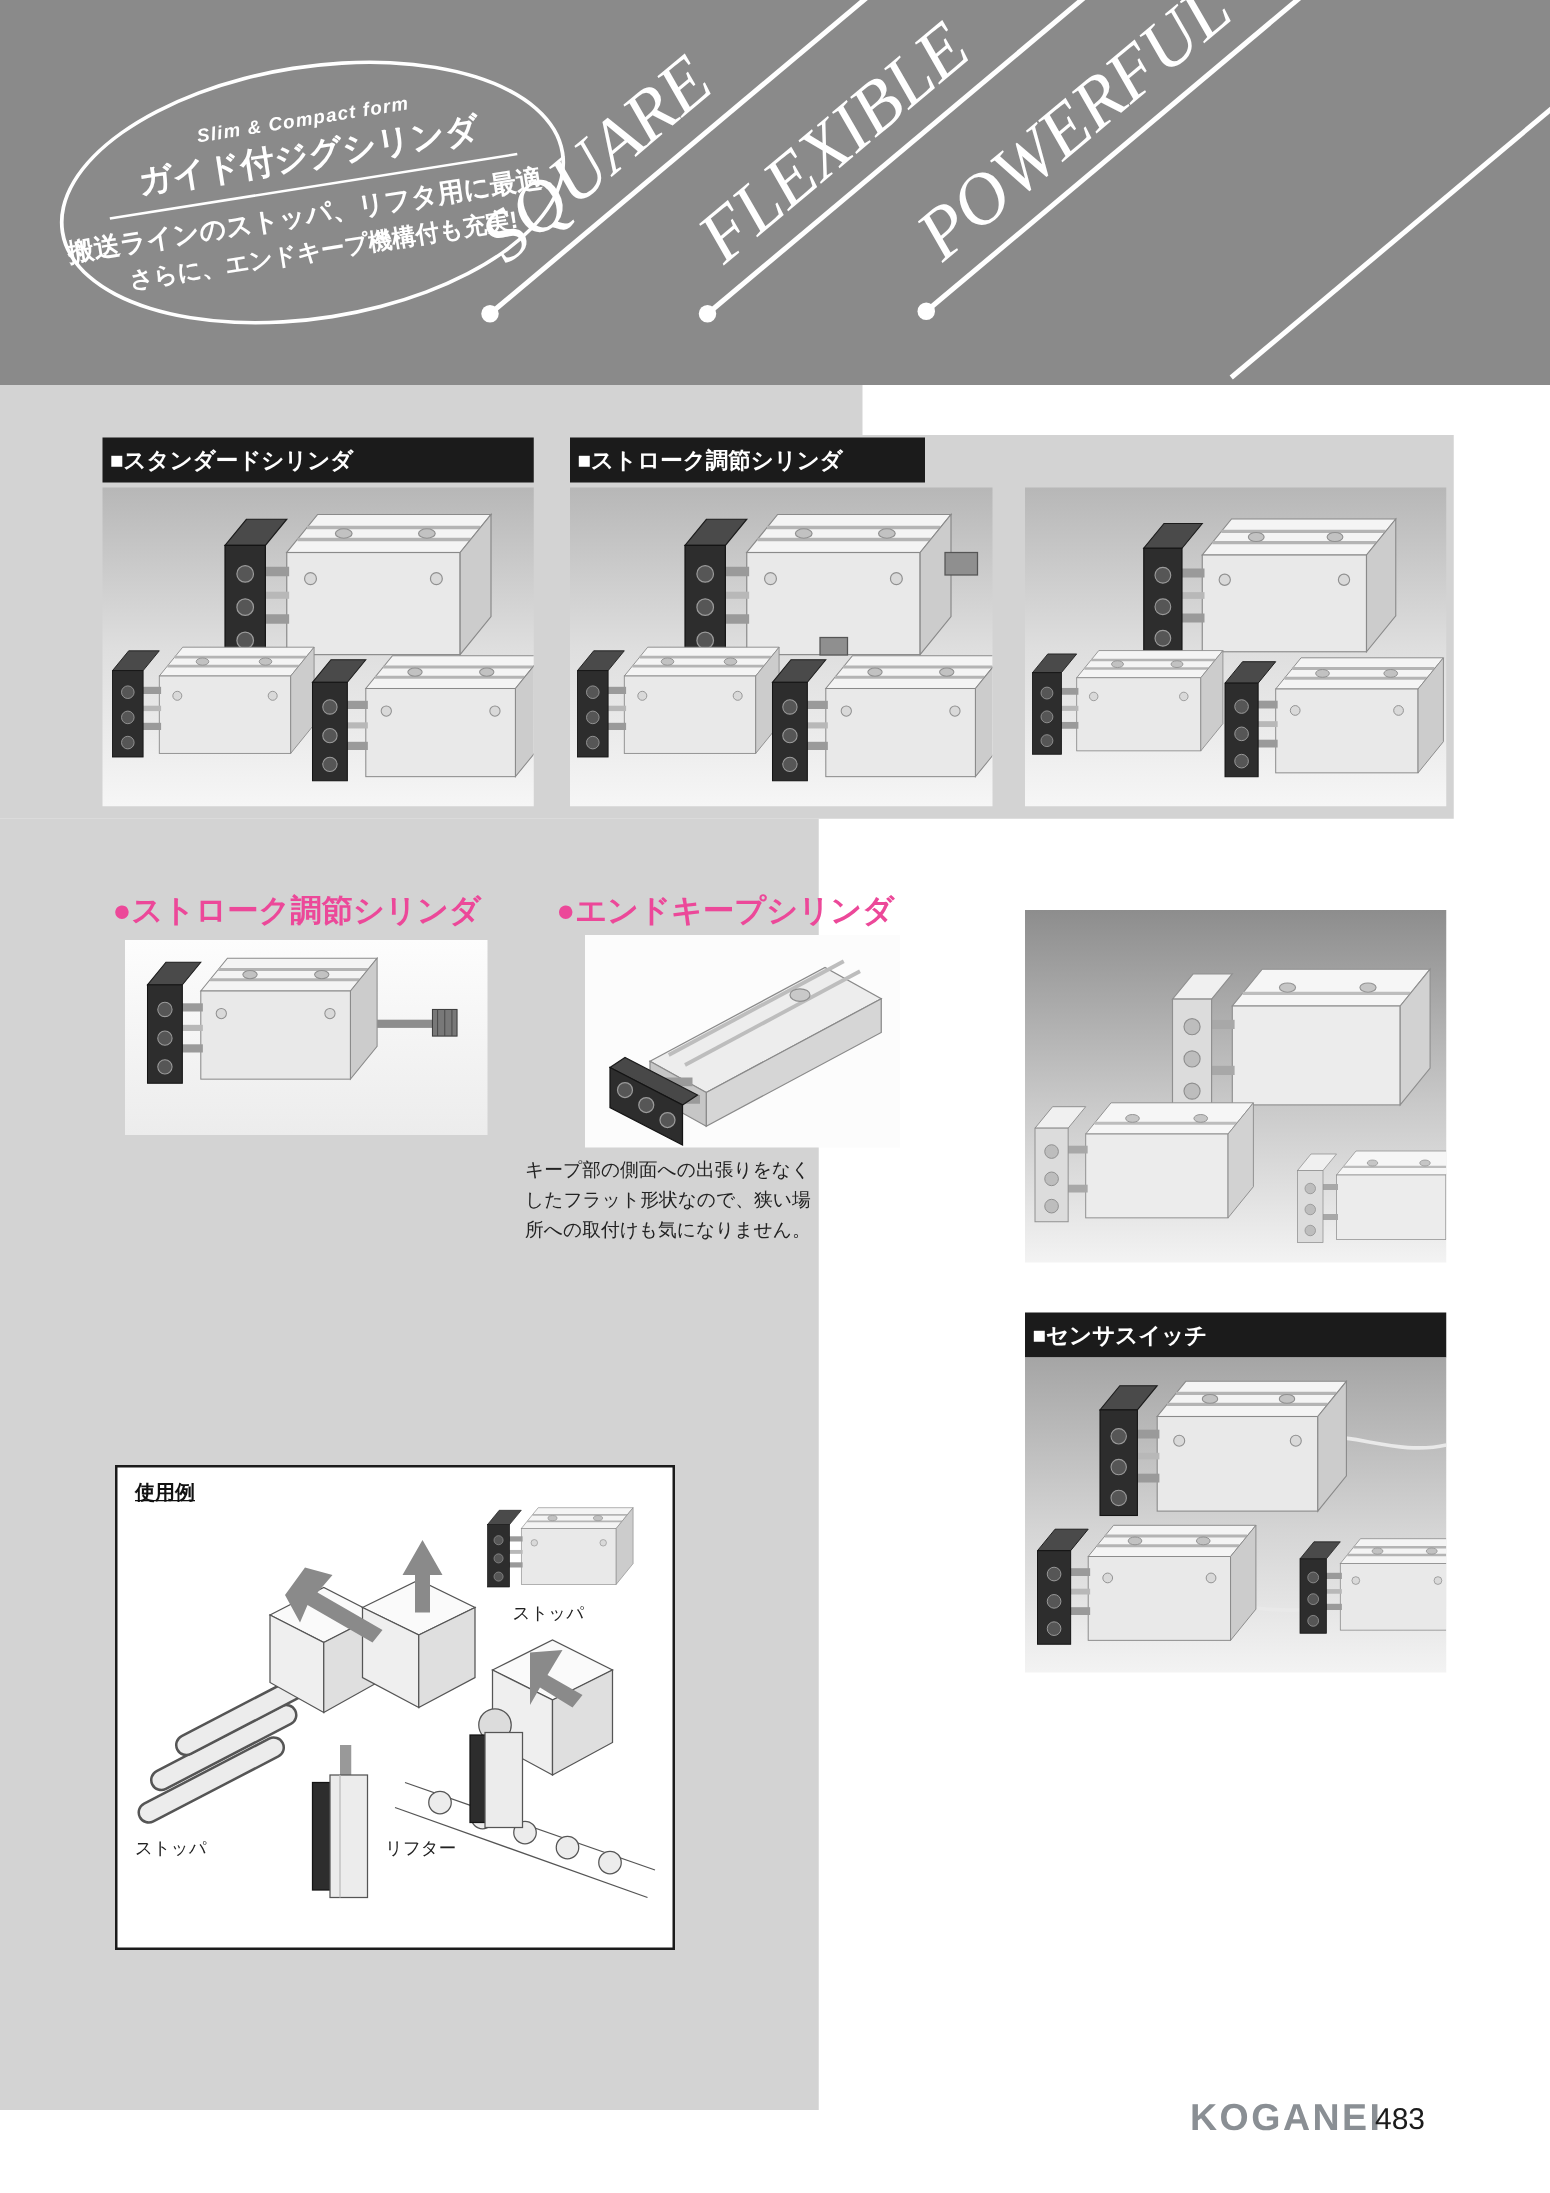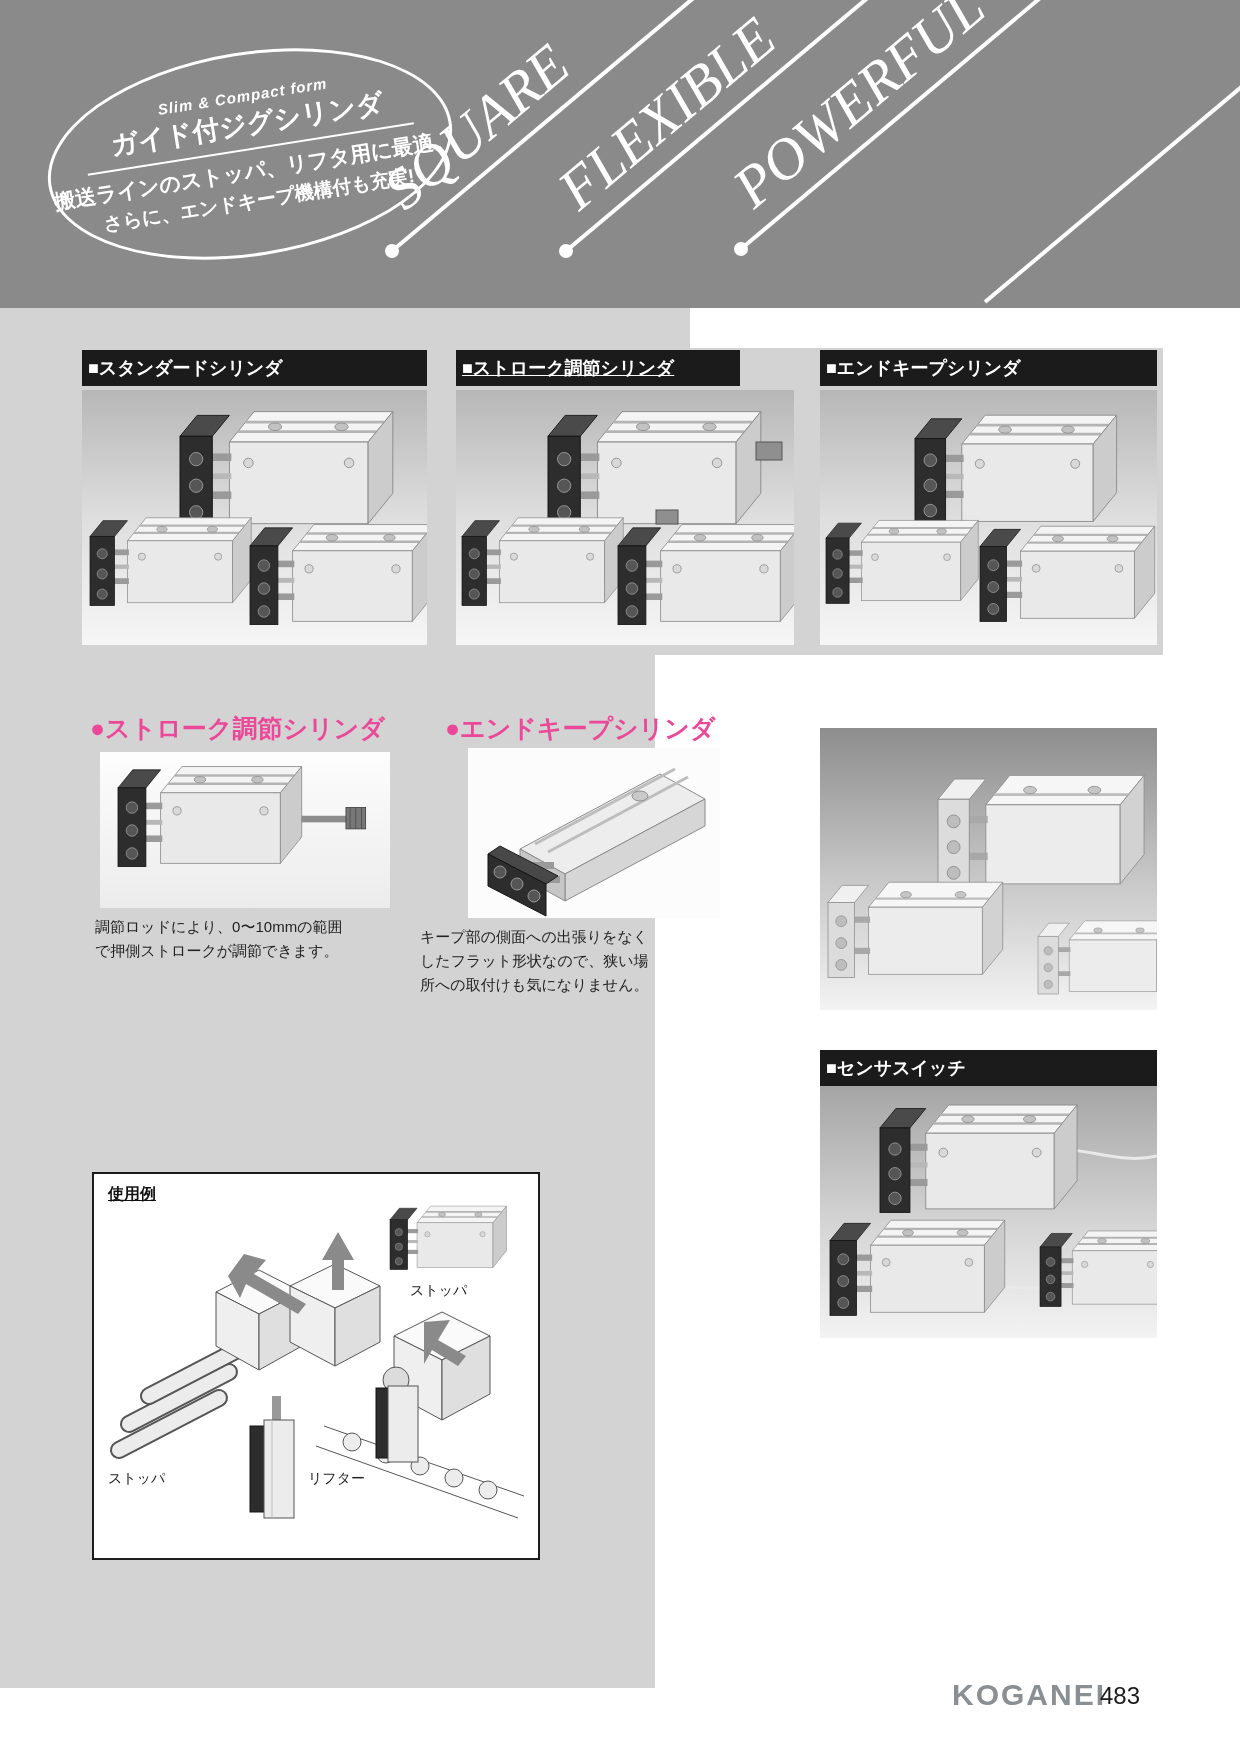--- a/index.html
+++ b/index.html
@@ -120,22 +120,21 @@
     <div id="badge-text">
       <div class="en">Slim &amp; Compact form</div>
       <div class="ttl">ガイド付ジグシリンダ</div>
       <div class="rule"></div>
       <div class="l1">搬送ラインのストッパ、リフタ用に最適。</div>
       <div class="l2">さらに、エンドキープ機構付も充実!</div>
     </div>
   </div>
 
   <div class="abs bar" style="left:82px;top:350px;width:345px;">■スタンダードシリンダ</div>
-  <div class="abs bar" style="left:456px;top:350px;width:284px;text-decoration:underline;">■ストローク調節シリンダ</div>
-  <div class="abs bar" style="left:820px;top:350px;width:337px;">■エンドキープシリンダ</div>
+  <div class="abs bar" style="left:456px;top:350px;width:284px;">■ストローク調節シリンダ</div>
 
   <div class="abs photo ph-top" style="left:82px;top:390px;width:345px;height:255px;">
     <svg width="345" height="255">
       <use href="#cyl" transform="translate(98,14) scale(0.95)"></use>
       <use href="#cyl" transform="translate(8,122) scale(0.72)"></use>
       <use href="#cyl" transform="translate(168,128) scale(0.82)"></use>
     </svg>
   </div>
   <div class="abs photo ph-top" style="left:456px;top:390px;width:338px;height:255px;">
     <svg width="338" height="255">
@@ -182,22 +181,20 @@
         <rect x="60" y="122" width="20" height="7" fill="#9a9a9a"></rect>
         <polygon points="8,100 66,130 78,122 20,92" fill="#484848" stroke="#1c1c1c"></polygon>
         <polygon points="8,100 66,130 66,162 8,132" fill="#2d2d2d" stroke="#141414"></polygon>
         <circle cx="20" cy="118" r="6" fill="#565656" stroke="#9a9a9a"></circle>
         <circle cx="37" cy="130" r="6" fill="#565656" stroke="#9a9a9a"></circle>
         <circle cx="54" cy="142" r="6" fill="#565656" stroke="#9a9a9a"></circle>
       </g>
     </svg>
   </div>
 
-  <div class="abs desc" style="left:95px;top:915px;width:300px;">調節ロッドにより、0〜10mmの範囲
-で押側ストロークが調節できます。</div>
   <div class="abs desc" style="left:420px;top:925px;width:260px;">キープ部の側面への出張りをなく
 したフラット形状なので、狭い場
 所への取付けも気になりません。</div>
 
   <div class="abs photo ph-clean" style="left:820px;top:728px;width:337px;height:282px;">
     <svg width="337" height="282">
       <use href="#cylL" transform="translate(118,40) scale(0.92)"></use>
       <use href="#cylL" transform="translate(8,148) scale(0.78)"></use>
       <use href="#cylL" transform="translate(218,188) scale(0.6)"></use>
     </svg>

